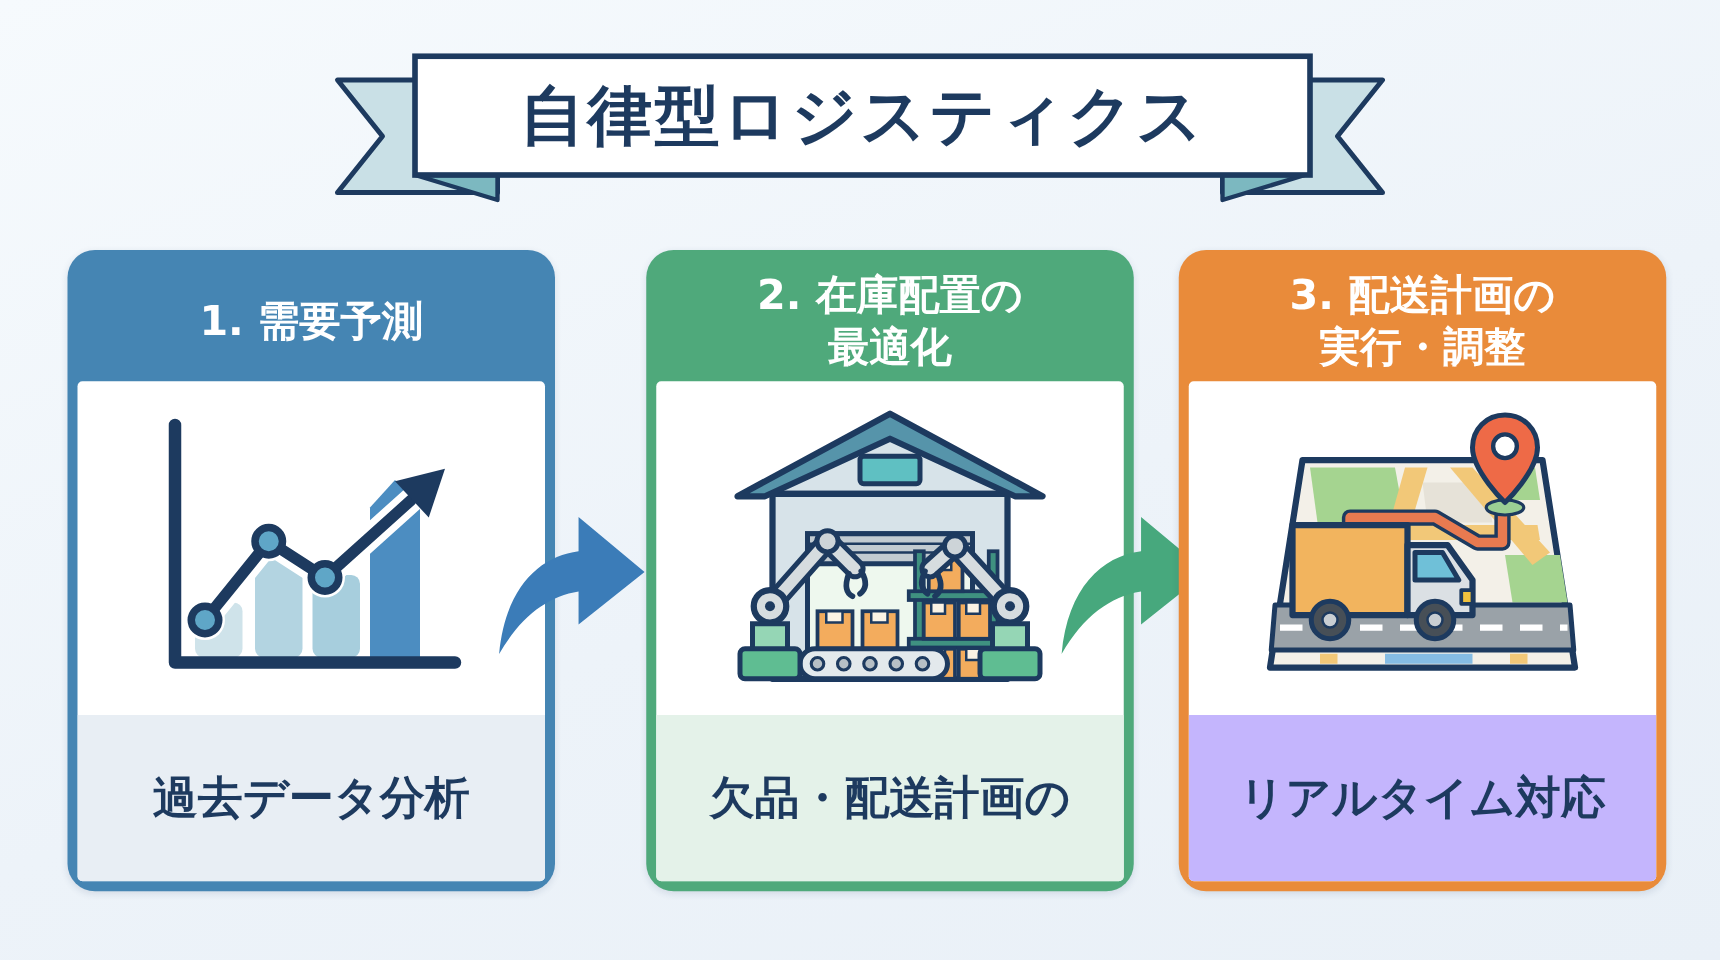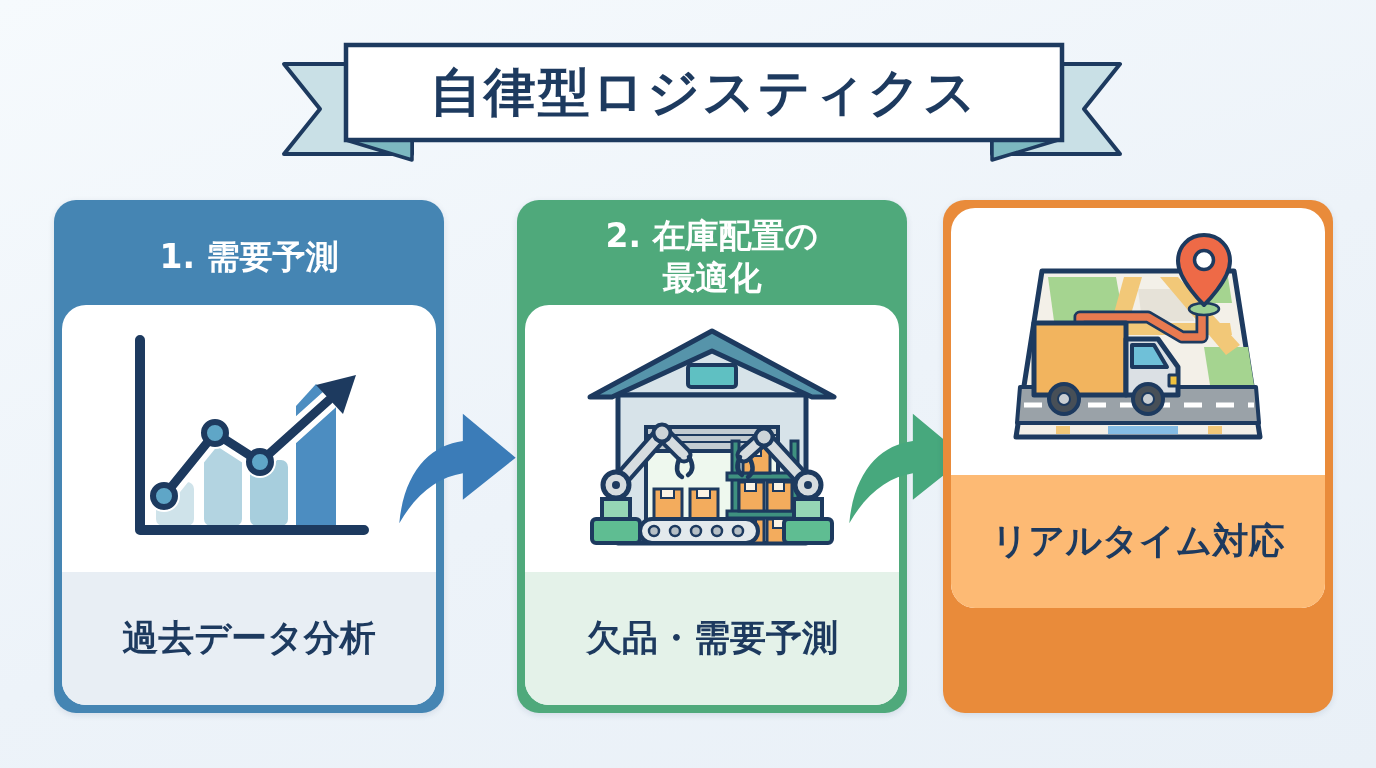--- a/index.html
+++ b/index.html
@@ -8,21 +8,21 @@
     background:#eef4f9;
   }
   .stage{
     position:relative;
     width:1376px;height:768px;
     overflow:hidden;
     background:linear-gradient(160deg,#f6fafd 0%,#edf3f9 55%,#e9f0f7 100%);
   }
 
   
-  .ribbon{position:absolute;left:272px;top:36px;width:860px;height:140px;}
+  .ribbon{position:absolute;left:258px;top:36px;width:860px;height:140px;}
   .ribbon svg{position:absolute;left:0;top:0;width:100%;height:100%;}
   .ribbon-title{
     position:absolute;left:74px;top:9px;width:716px;height:95px;
     display:flex;align-items:center;justify-content:center;
     font-size:52px;font-weight:800;letter-spacing:2px;color:#1d3a5f;
     white-space:nowrap;
   }
 
   
   .card{
@@ -32,32 +32,32 @@
   }
   .card-1{left:54px;background:#4585b3;}
   .card-2{left:493px;background:#4fa97b;margin-left:24px;}
   .card-3{left:943px;background:#e98b3a;}
   .card-header{
     height:97px;display:flex;align-items:center;justify-content:center;
     text-align:center;color:#ffffff;font-weight:800;font-size:33px;
     line-height:1.25;white-space:pre-line;
   }
   .card-panel{
-    height:400px;background:#ffffff;border-radius:24px;
+    height:400px;background:#ffffff;border-radius:4px;
     overflow:hidden;display:flex;flex-direction:column;
   }
   .icon-area{flex:1;display:flex;align-items:center;justify-content:center;}
   .caption{
     height:133px;display:flex;align-items:center;justify-content:center;
     font-size:36px;font-weight:800;color:#1d3a5f;text-align:center;
     white-space:nowrap;
   }
   .caption-1{background:#e8eef4;}
   .caption-2{background:#e4f2e9;}
-  .caption-3{background:#fdba74;}
+  .caption-3{background:#c4b5fd;}
 
   
   .arrow{position:absolute;top:398px;width:128px;height:132px;}
   .arrow-1{left:392px;}
   .arrow-2{left:842px;}
 </style>
 </head>
 <body>
 
 <div class="stage">
@@ -176,29 +176,31 @@
             <path d="M226 166 L182 118 L162 136" fill="none" stroke="#d6dcdf" stroke-width="9" stroke-linecap="round" stroke-linejoin="round"></path>
             <path d="M158 138 Q152 150 160 156 M168 140 Q174 152 166 158" fill="none" stroke="#1d3a5f" stroke-width="4.5" stroke-linecap="round"></path>
             <circle cx="182" cy="118" r="8.5" fill="#cdd4d8" stroke="#1d3a5f" stroke-width="4"></circle>
             <circle cx="226" cy="166" r="13" fill="#d6dcdf" stroke="#1d3a5f" stroke-width="5"></circle>
             <circle cx="226" cy="166" r="4" fill="#1d3a5f"></circle>
             <rect x="212" y="180" width="28" height="22" fill="#95d6b5" stroke="#1d3a5f" stroke-width="4"></rect>
             <rect x="202" y="200" width="48" height="24" rx="4" fill="#5fbd92" stroke="#1d3a5f" stroke-width="4"></rect>
           </g>
         </svg>
       </div>
-      <div class="caption caption-2">欠品・需要予測</div>
+      <div class="caption caption-2">欠品・配送計画の</div>
     </div>
   </section>
 
   <svg class="arrow arrow-2" viewBox="0 0 130 135" aria-hidden="true">
     <path d="M7 128 C 12 74 40 48 72 44 L 72 16 L 126 61 L 72 104 L 72 77 C 47 81 25 97 7 128 Z" fill="#47a87d"></path>
   </svg>
 
   <section class="card card-3">
+    <div class="card-header">3. 配送計画の
+実行・調整</div>
     <div class="card-panel">
       <div class="icon-area">
         <svg width="260" height="225" viewBox="0 0 260 225" aria-hidden="true">
 
           <polygon points="34,42 226,42 252,208 8,208" fill="#f3f0e8" stroke="#1d3a5f" stroke-width="5" stroke-linejoin="round"></polygon>
 
           <polygon points="40,48 108,48 116,92 46,92" fill="#a5d490"></polygon>
           <polygon points="186,48 220,48 224,74 190,74" fill="#a5d490"></polygon>
           <polygon points="196,118 240,118 246,156 202,156" fill="#a5d490"></polygon>
           <polygon points="130,60 180,60 186,92 134,92" fill="#e6e2d8"></polygon>

